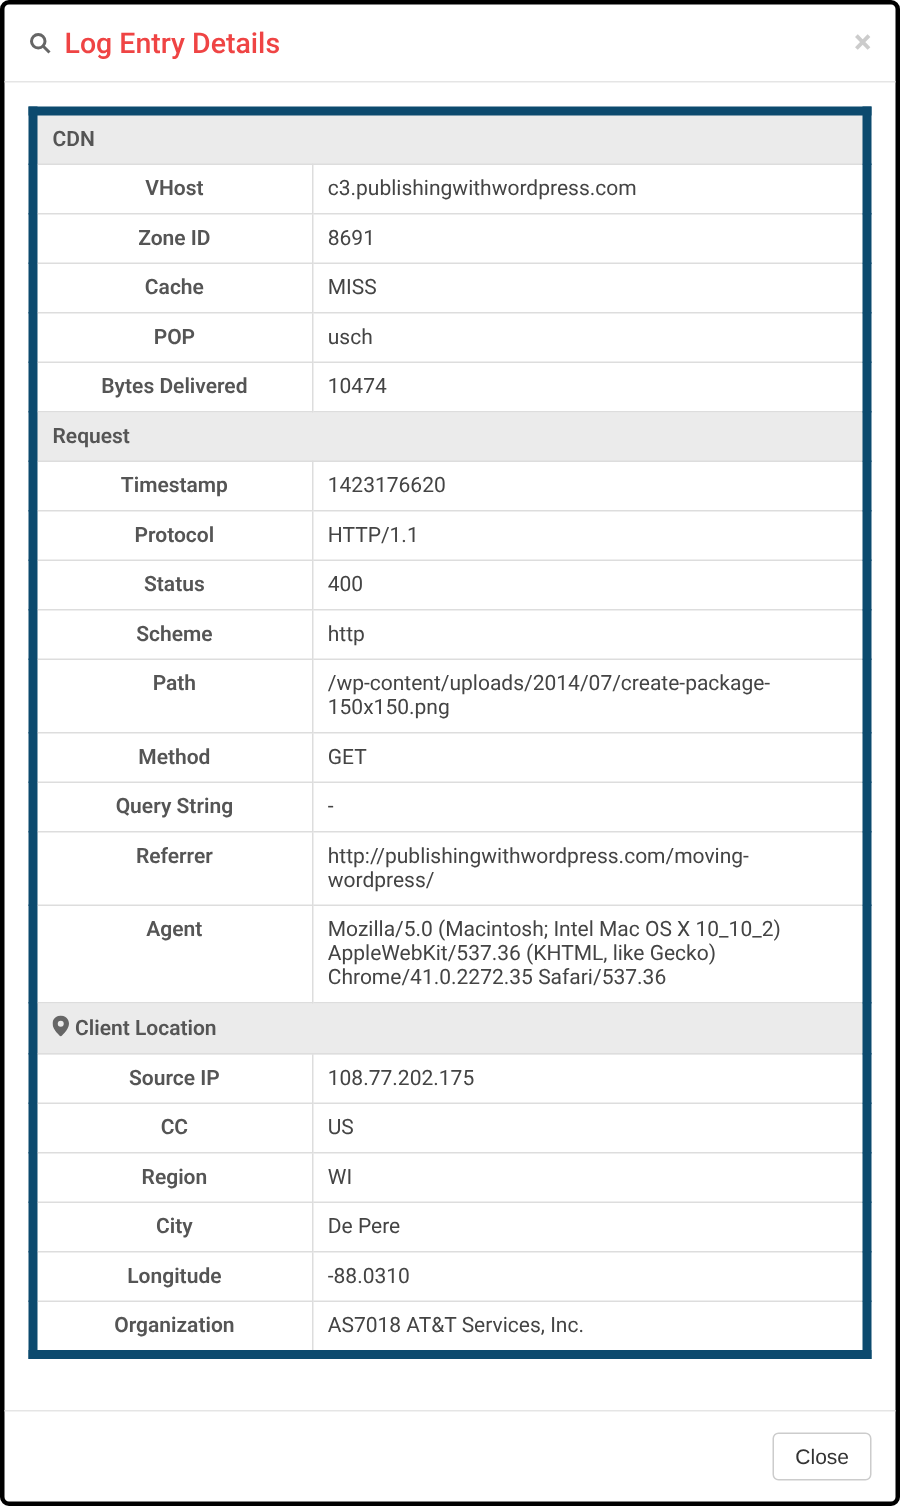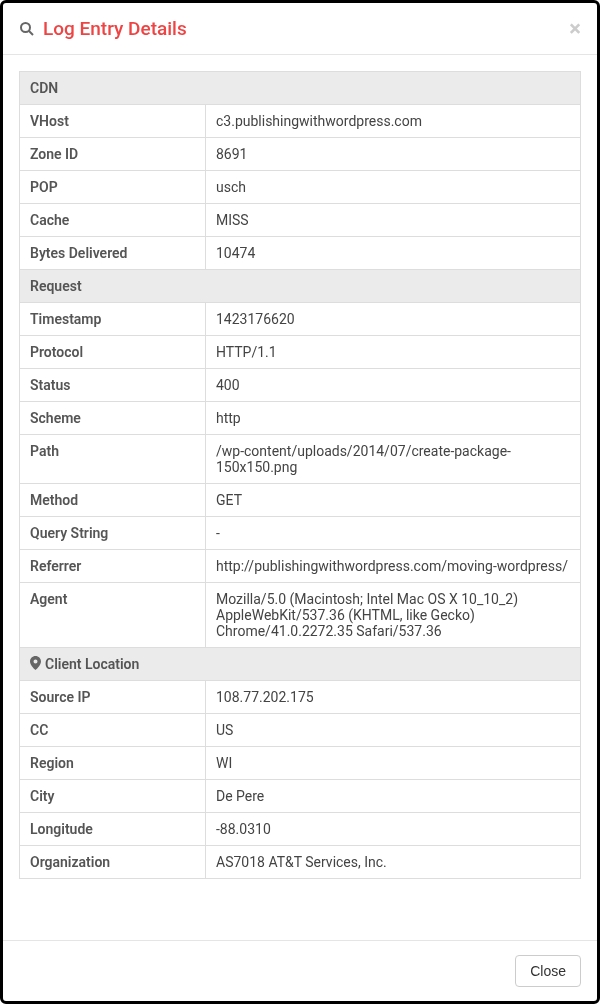--- a/index.html
+++ b/index.html
@@ -51,21 +51,21 @@
       border-top: 1px solid #e5e5e5;
       margin: 0;
     }
     .modal-body {
       padding: 16px;
       flex: 1;
     }
     .details-table {
       width: 100%;
       border-collapse: collapse;
-      border: 1px solid #0c4a6e;
+      border: 6px solid #0c4a6e;
     }
     .section-header td {
       background: #ebebeb;
       font-weight: 600;
       color: #555;
       padding: 8px 10px;
       border: 1px solid #ddd;
     }
     .section-header .loc-icon {
       margin-right: 4px;
@@ -76,20 +76,21 @@
       border: 1px solid #ddd;
       padding: 8px 10px;
       vertical-align: top;
       color: #444;
       word-break: break-word;
     }
     .data-row td.key {
       width: 186px;
       font-weight: 600;
       color: #555;
+      text-align: center;
     }
     .modal-footer {
       border-top: 1px solid #e5e5e5;
       padding: 14px 16px;
       display: flex;
       justify-content: flex-end;
     }
     .btn-close {
       background: #fff;
       border: 1px solid #ccc;
@@ -125,26 +126,26 @@
           </tr>
           <tr class="data-row">
             <td class="key">VHost</td>
             <td>c3.publishingwithwordpress.com</td>
           </tr>
           <tr class="data-row">
             <td class="key">Zone ID</td>
             <td>8691</td>
           </tr>
           <tr class="data-row">
+            <td class="key">Cache</td>
+            <td>MISS</td>
+          </tr>
+          <tr class="data-row">
             <td class="key">POP</td>
             <td>usch</td>
-          </tr>
-          <tr class="data-row">
-            <td class="key">Cache</td>
-            <td>MISS</td>
           </tr>
           <tr class="data-row">
             <td class="key">Bytes Delivered</td>
             <td>10474</td>
           </tr>
           <tr class="section-header">
             <td colspan="2"><span>Request</span></td>
           </tr>
           <tr class="data-row">
             <td class="key">Timestamp</td>

